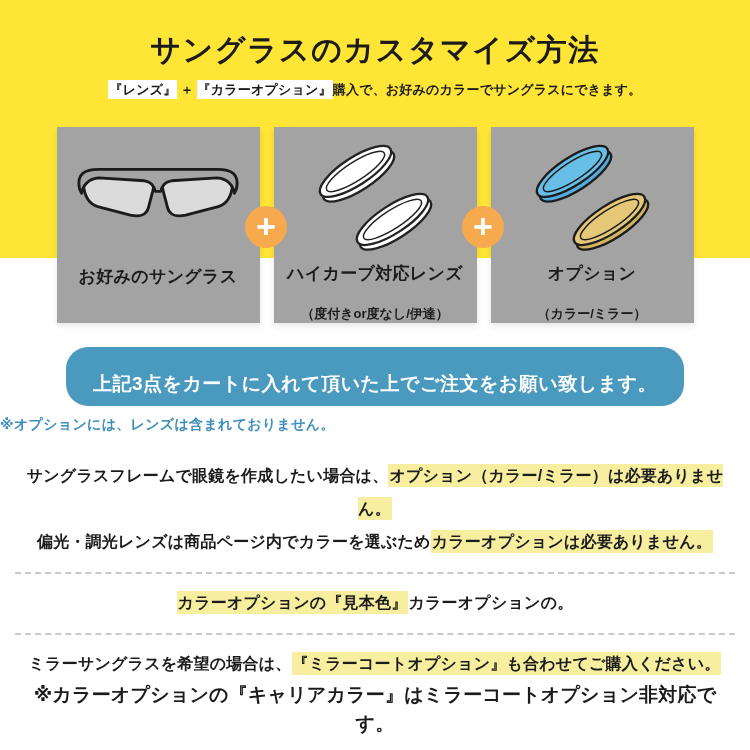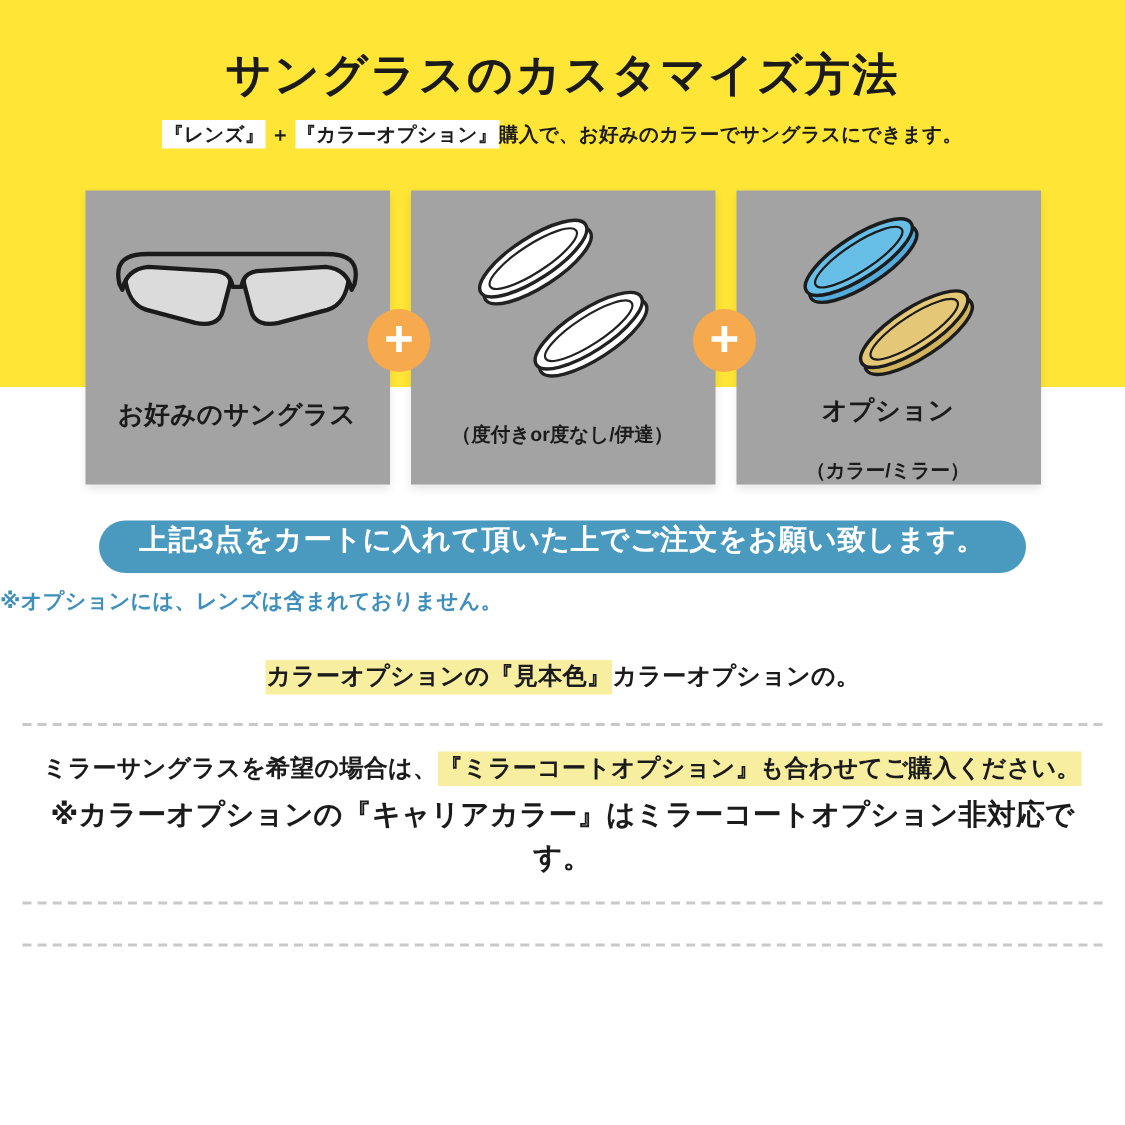--- a/index.html
+++ b/index.html
@@ -64,21 +64,21 @@
   .plus-1 { left:245px; }
   .plus-2 { left:462px; }
 
   
   .main { position:absolute; top:258px; left:0; width:750px; }
   .banner {
     margin:89px auto 0;
     width:-moz-fit-content; width:fit-content;
     background:#4A99BE; color:#ffffff;
     font-size:19px; letter-spacing:0.5px;
-    padding:0 27px 9px;
+    padding:24px 27px 9px;
     border-radius:22px;
   }
   .note {
     color:#3E8FBC;
     font-size:14px;
     margin-top:10px;
     letter-spacing:0.3px;
   }
   .sections { margin:13px 15px 0; }
   .section {
@@ -121,20 +121,21 @@
           <ellipse cx="0" cy="-2" rx="45" ry="15" fill="#ffffff" stroke="#222222" stroke-width="2.5"></ellipse>
           <ellipse cx="0" cy="-2" rx="37" ry="10" fill="none" stroke="#222222" stroke-width="1.6"></ellipse>
         </g>
         <g transform="translate(100,92) rotate(-33)">
           <ellipse cx="0" cy="4" rx="45" ry="15" fill="#ffffff" stroke="#222222" stroke-width="2.5"></ellipse>
           <ellipse cx="0" cy="-2" rx="45" ry="15" fill="#ffffff" stroke="#222222" stroke-width="2.5"></ellipse>
           <ellipse cx="0" cy="-2" rx="37" ry="10" fill="none" stroke="#222222" stroke-width="1.6"></ellipse>
         </g>
       </svg>
     </div>
+    <div class="card-label">ハイカーブ対応レンズ</div>
     <div class="card-sub">（度付きor度なし/伊達）</div>
   </div>
 
   <div class="card">
     <div class="card-icon">
       <svg width="160" height="122" viewBox="0 0 160 132">
         <g transform="translate(60,40) rotate(-33)">
           <ellipse cx="0" cy="4" rx="45" ry="15" fill="#54ACDC" stroke="#1c1c1c" stroke-width="2.5"></ellipse>
           <ellipse cx="0" cy="-2" rx="45" ry="15" fill="#67BFE8" stroke="#1c1c1c" stroke-width="2.5"></ellipse>
           <ellipse cx="0" cy="-2" rx="37" ry="10" fill="none" stroke="#1c1c1c" stroke-width="1.6"></ellipse>
@@ -153,20 +154,24 @@
 </div>
 
 <div class="plus plus-1">+</div>
 <div class="plus plus-2">+</div>
 
 <div class="main">
   <div class="banner">上記3点をカートに入れて頂いた上でご注文をお願い致します。</div>
   <div class="note">※オプションには、レンズは含まれておりません。</div>
   <div class="sections">
       <div class="section">
+        <div class="line"><span>サングラスフレームで眼鏡を作成したい場合は、</span><span class="hl">オプション（カラー/ミラー）は必要ありません。</span></div>
+        <div class="line"><span>偏光・調光レンズは商品ページ内でカラーを選ぶため</span><span class="hl">カラーオプションは必要ありません。</span></div>
+      </div>
+      <div class="section">
         <div class="line"><span class="hl">カラーオプションの『見本色』</span><span>カラーオプションの。</span></div>
       </div>
       <div class="section">
         <div class="line"><span>ミラーサングラスを希望の場合は、</span><span class="hl">『ミラーコートオプション』も合わせてご購入ください。</span></div>
         <div class="line small"><span>※カラーオプションの『キャリアカラー』はミラーコートオプション非対応です。</span></div>
       </div>
       <div class="section"></div>
     </div>
 </div>
 

